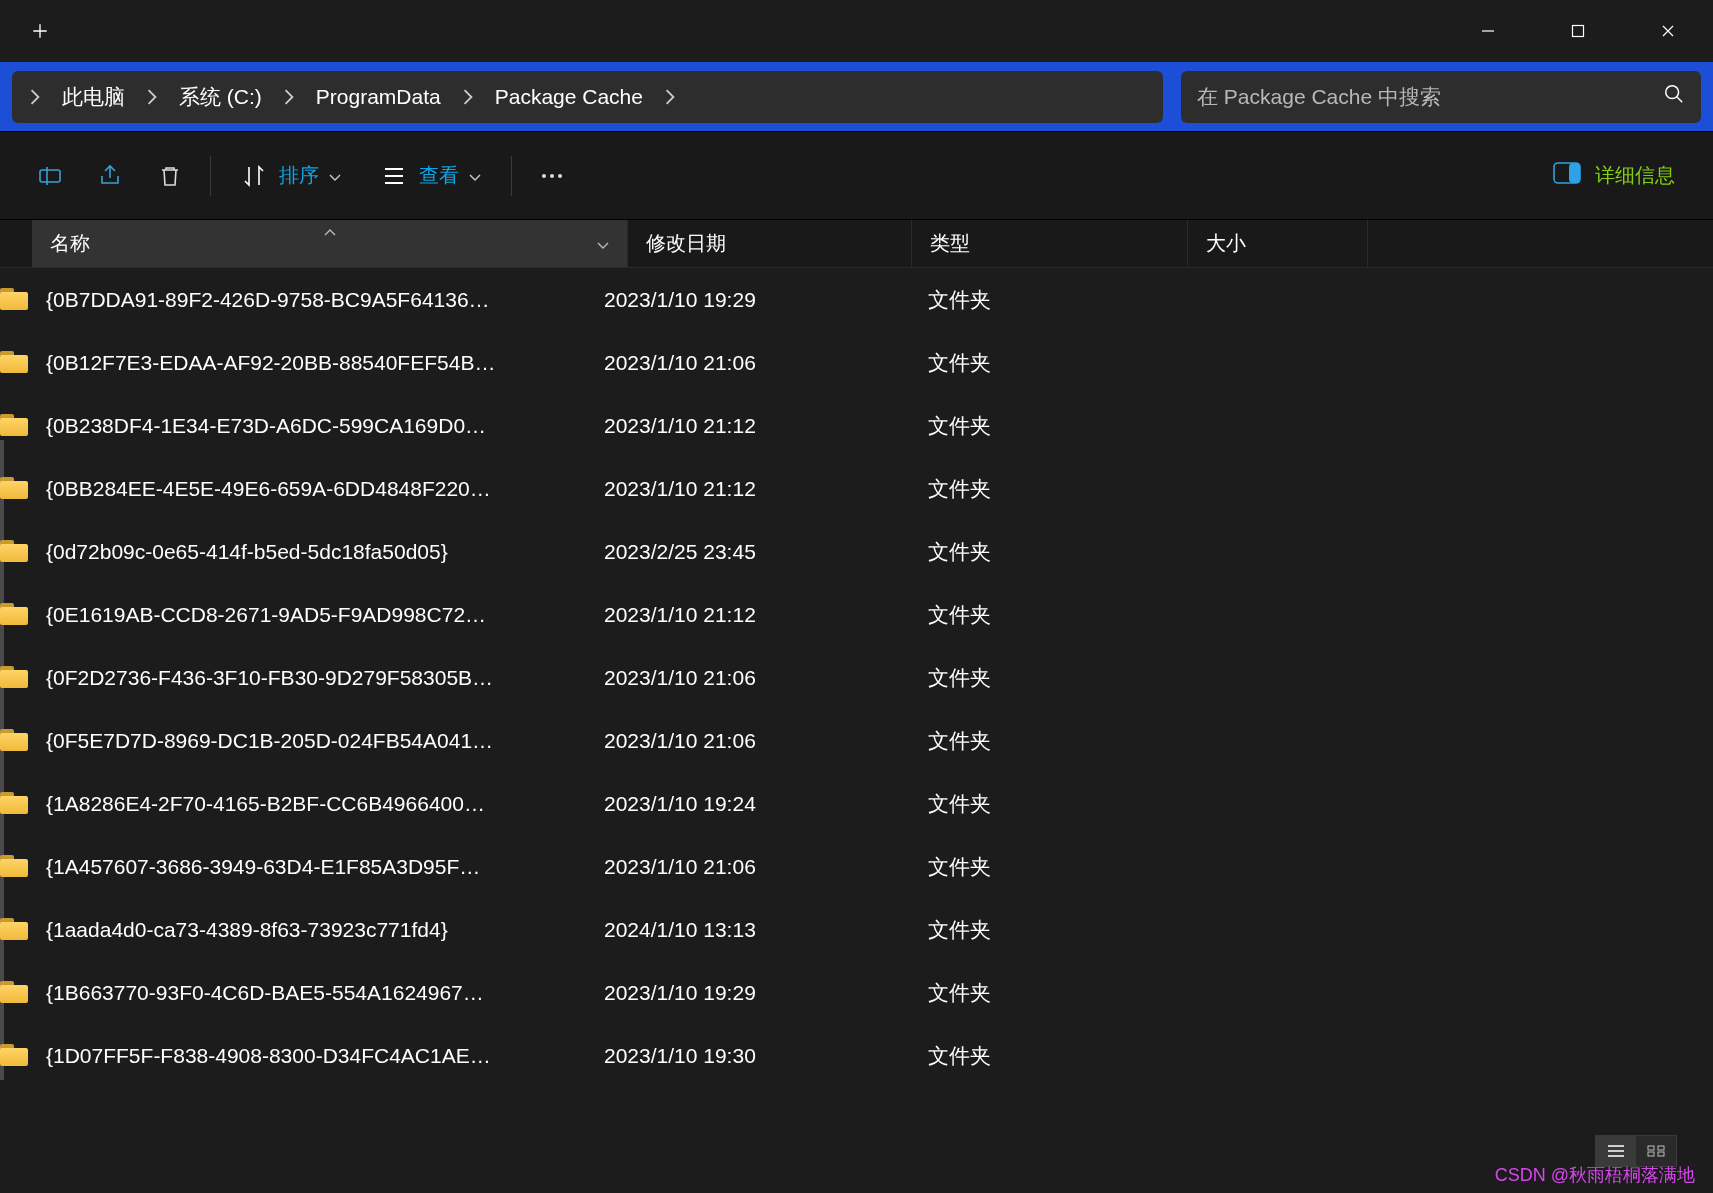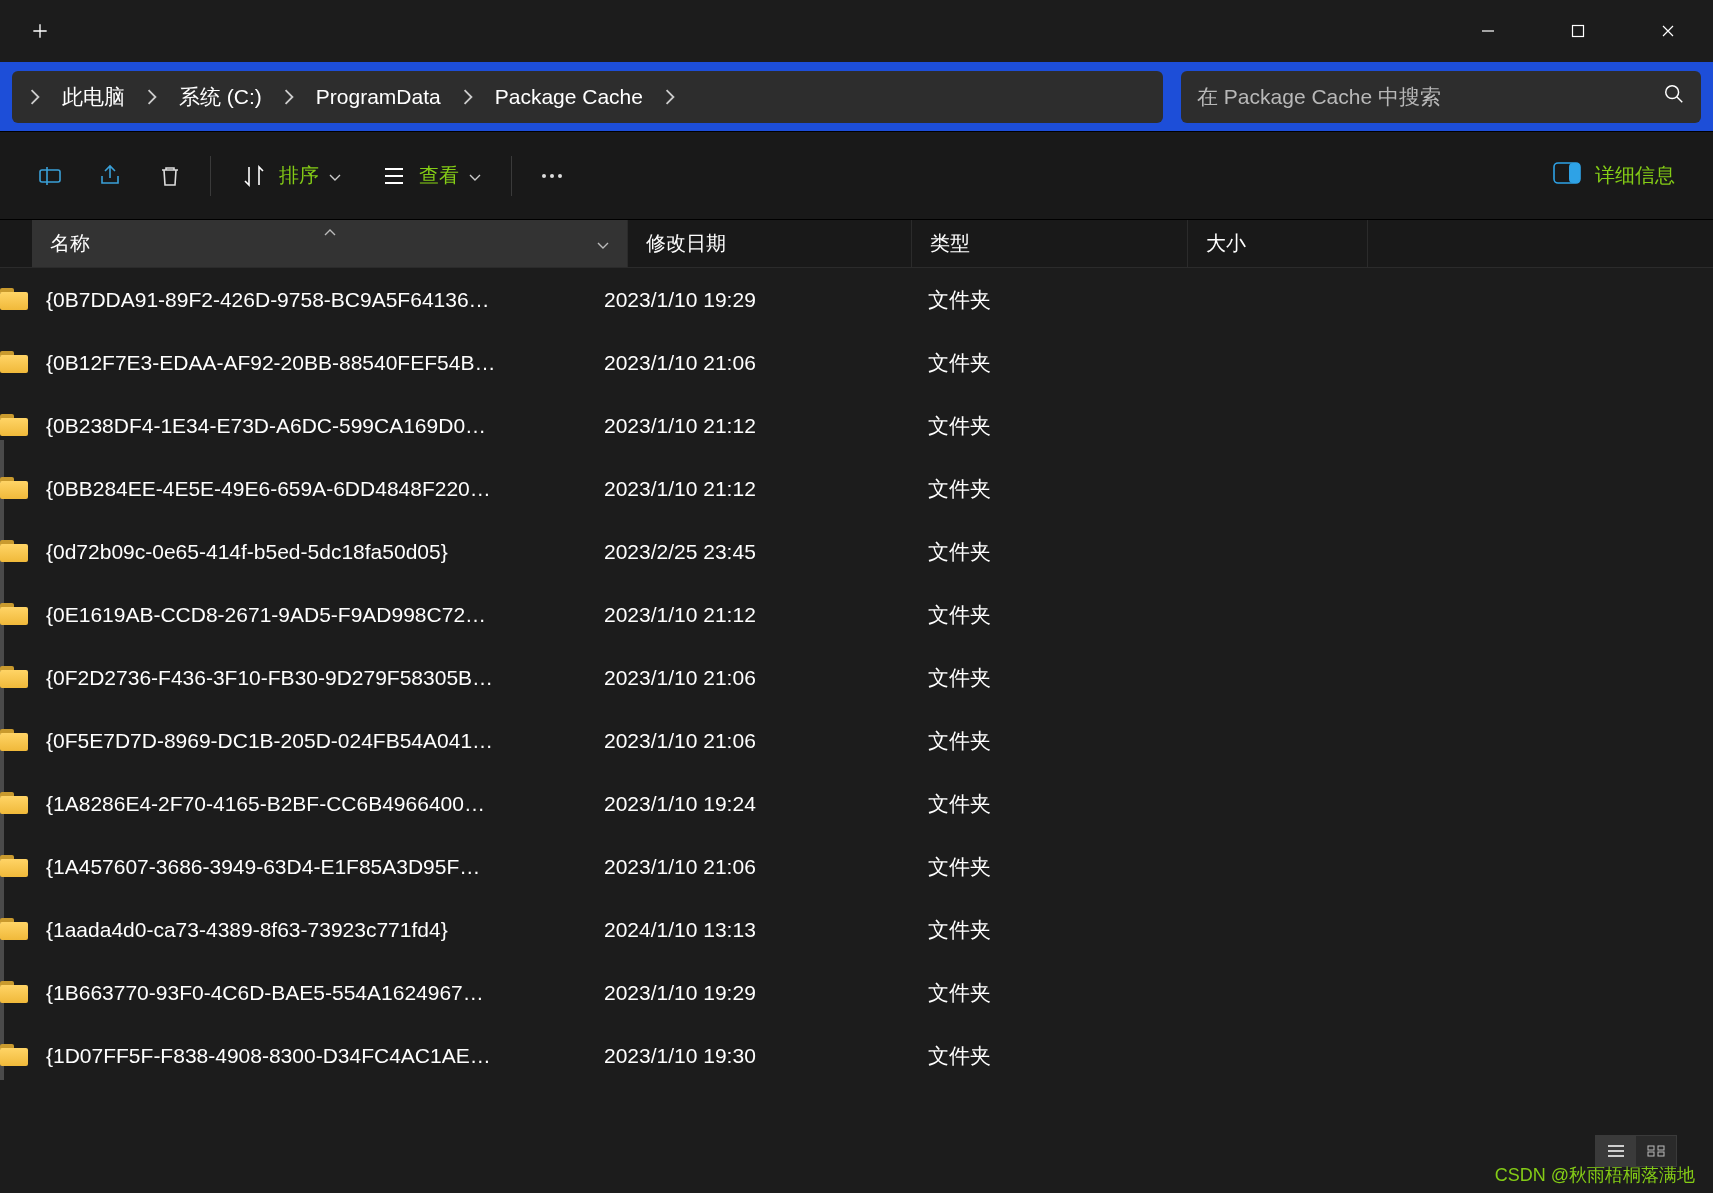--- a/index.html
+++ b/index.html
@@ -81,21 +81,21 @@
     background:#191919;
     display:flex;
     align-items:center;
     padding: 0 20px;
     border-bottom:1px solid #000;
   }
   .tool {
     display:flex; align-items:center; justify-content:center;
     height:50px;
     padding: 0 20px;
-    color:#84cc16;
+    color:#0ea5e9;
     font-size:20px;
   }
   .tool.icon-only { width:60px; padding:0; color:#3aa0d8; }
   .tool.icon-only.white { color:#ddd; }
   .tool svg { width:26px; height:26px; }
   .tool .label { margin-left:12px; }
   .tool .caret { margin-left:10px; }
   .tool .caret svg { width:12px; height:8px; }
   .divider { width:1px; height:40px; background:#3a3a3a; margin:0 10px; }
   .spacer { flex:1; }
@@ -164,21 +164,21 @@
     content:""; position:absolute; top:4px; left:0; width:28px; height:18px;
     background:linear-gradient(#ffd466,#f0b93a);
     border-radius:2px;
   }
   .cell-name { width:540px; overflow:hidden; text-overflow:ellipsis; white-space:nowrap; }
   .cell-date { width:324px; padding-left:18px; }
   .cell-type { width:276px; padding-left:18px; }
   .cell-size { width:180px; padding-left:18px; }
   
   .watermark {
-    position:absolute; right:18px; bottom:6px; color:#84cc16; font-size:18px;
+    position:absolute; right:18px; bottom:6px; color:#d946ef; font-size:18px;
   }
   .bottom-icons {
     position:absolute; right:36px; bottom:26px; display:flex; gap:0;
     background:#2a2a2a; border:1px solid #3a3a3a;
   }
   .bottom-icons .bi{
     width:40px; height:30px; display:flex; align-items:center; justify-content:center; color:#bbb;
   }
   .bottom-icons .bi.active{ background:#3a3a3a; color:#fff; }
   .scroll-edge {

